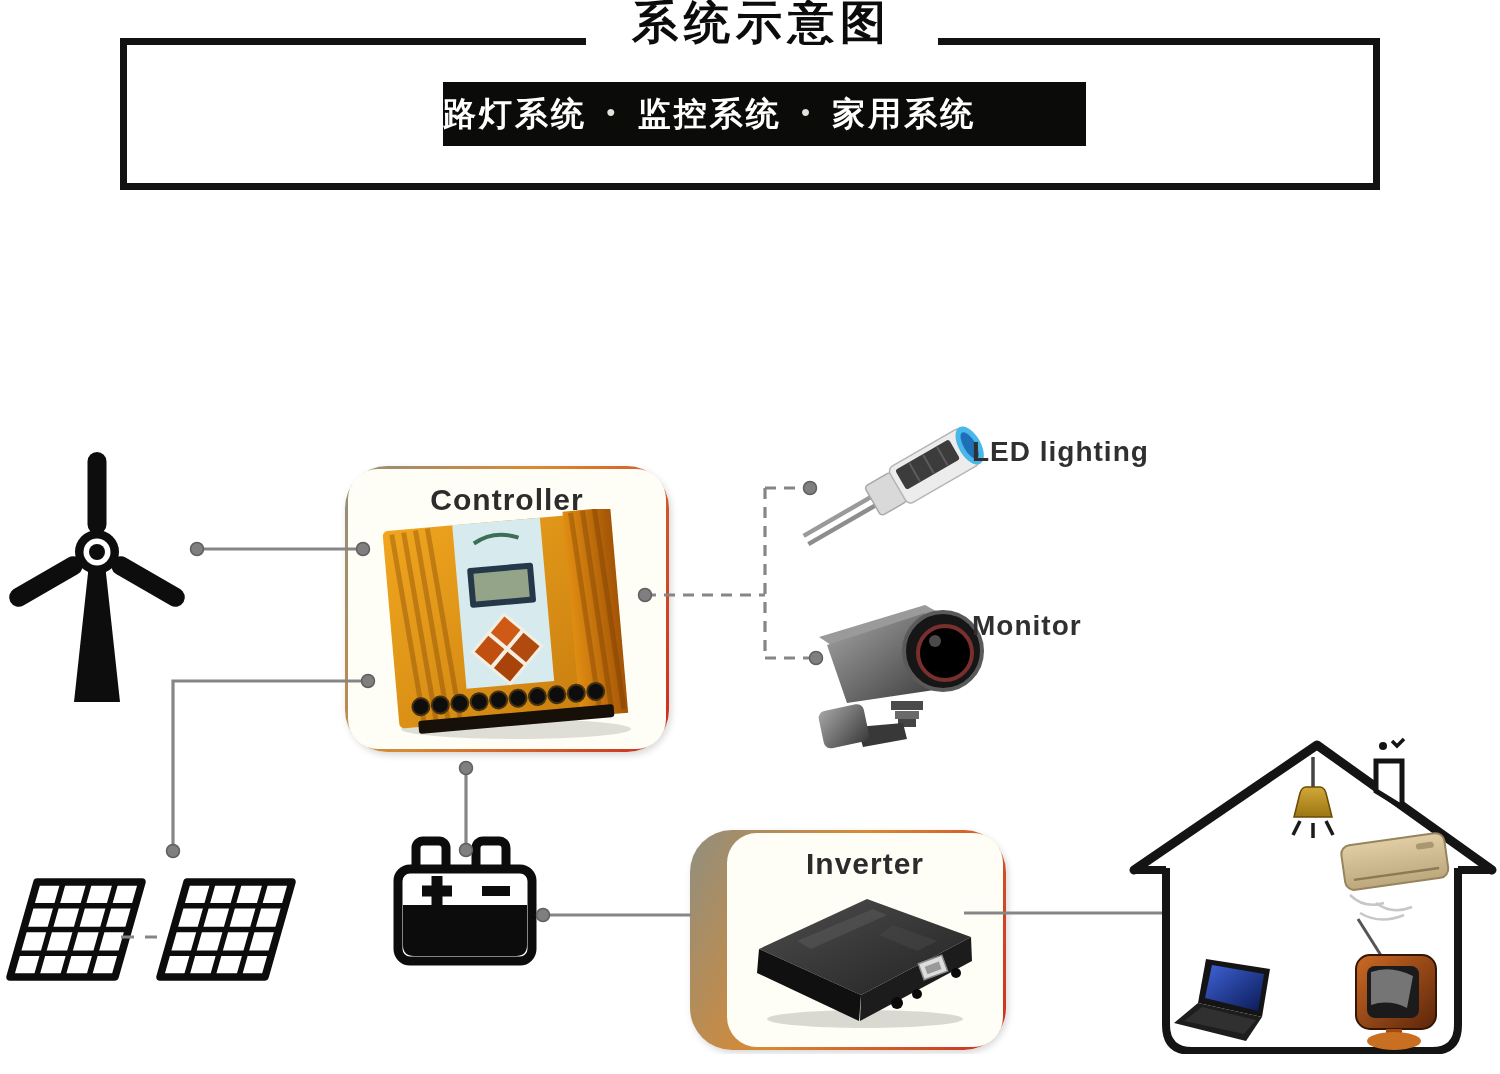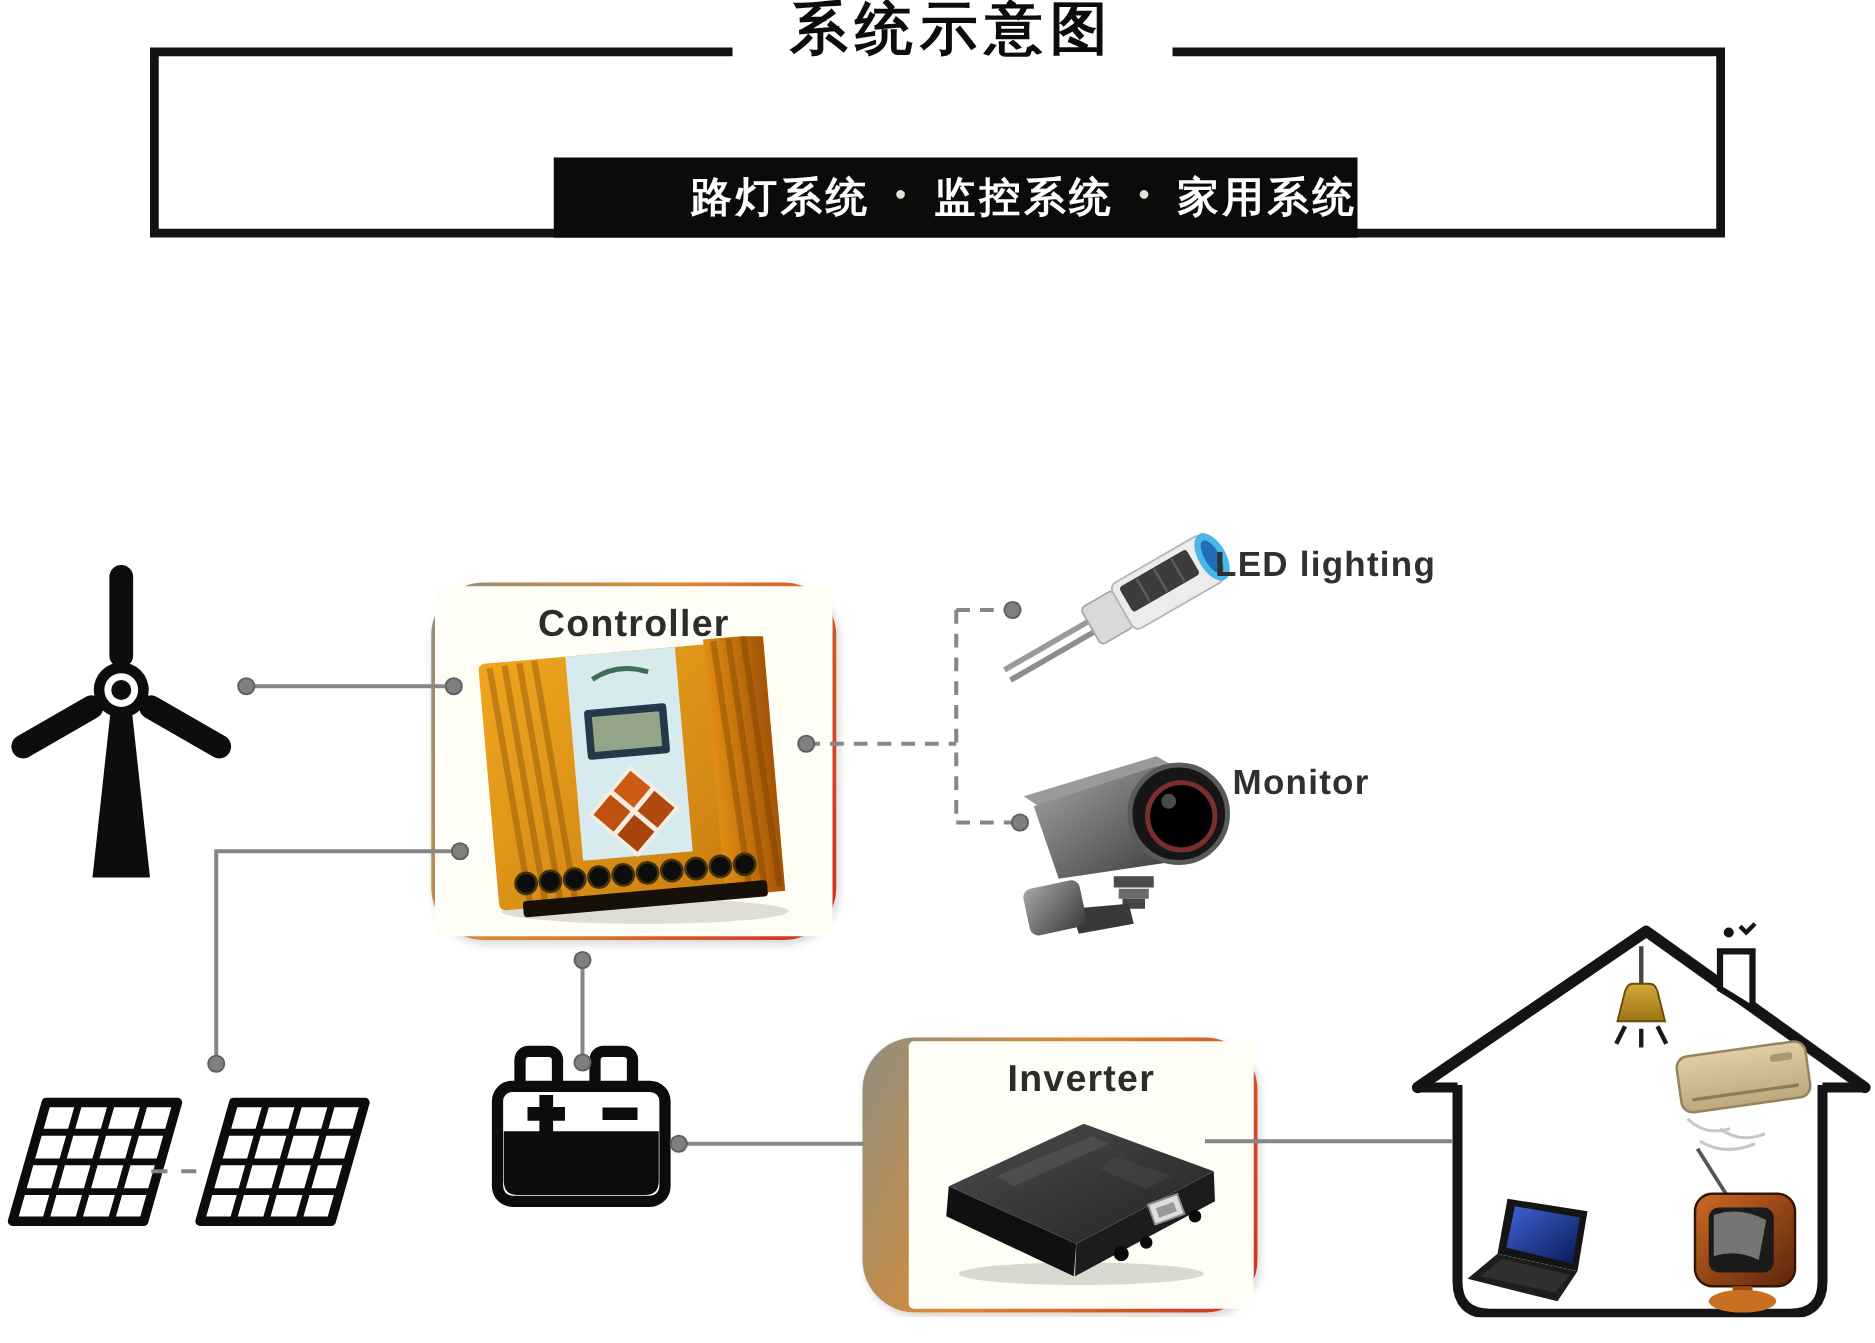--- a/index.html
+++ b/index.html
@@ -8,39 +8,39 @@
   .abs{position:absolute;}
 
   
   .frame{position:absolute;left:120px;top:38px;width:1260px;height:152px;
          box-sizing:border-box;border:7px solid #121212;}
   .title{position:absolute;top:-6px;left:762px;transform:translateX(-50%);
          background:#ffffff;padding:0 46px;line-height:58px;white-space:nowrap;
          font-size:46px;font-weight:900;letter-spacing:6px;color:#0c0c0c;
          font-family:"Liberation Serif","DejaVu Serif",serif;}
   .banner{position:absolute;left:443px;top:82px;width:643px;height:64px;background:#0b0b09;
-          display:flex;align-items:center;justify-content:flex-end;
+          display:flex;align-items:center;justify-content:flex-start;
           color:#ffffff;font-size:33px;font-weight:700;letter-spacing:3px;white-space:nowrap;
-          font-family:"Liberation Serif","DejaVu Serif",serif;margin-top:44px;}
+          font-family:"Liberation Serif","DejaVu Serif",serif;}
   .banner .sep{font-size:16px;color:#e3e3da;margin:0 19px;transform:translateY(-2px);}
 
   
   .obox{position:absolute;border-radius:42px;padding:3px;
         background:linear-gradient(115deg,#8f8f80 0%,#d98a32 42%,#cc2d20 100%);
         box-shadow:2px 3px 7px rgba(0,0,0,.16);}
-  .obox-inner{width:100%;height:100%;border-radius:4px;background:#fffef6;position:relative;
+  .obox-inner{width:100%;height:100%;border-radius:30px;background:#fffef6;position:relative;
               box-sizing:border-box;overflow:hidden;}
   .controller-box{left:345px;top:466px;width:318px;height:280px;}
   .inverter-box{left:690px;top:830px;width:276px;height:214px;padding-left:37px;}
   .box-label{position:absolute;top:14px;left:0;width:100%;text-align:center;
              font-size:30px;font-weight:700;color:#2c2c2c;letter-spacing:1px;}
 
   .side-label{position:absolute;font-size:28px;font-weight:700;color:#303030;letter-spacing:1px;white-space:nowrap;}
   .led-label{left:972px;top:436px;}
-  .monitor-label{left:972px;top:610px;margin-left:14px;}
+  .monitor-label{left:972px;top:610px;}
 
   svg{display:block;}
   .connectors{position:absolute;left:0;top:0;pointer-events:none;}
 </style>
 </head>
 <body>
 
 <div class="canvas">
 
   <div class="frame"></div>

